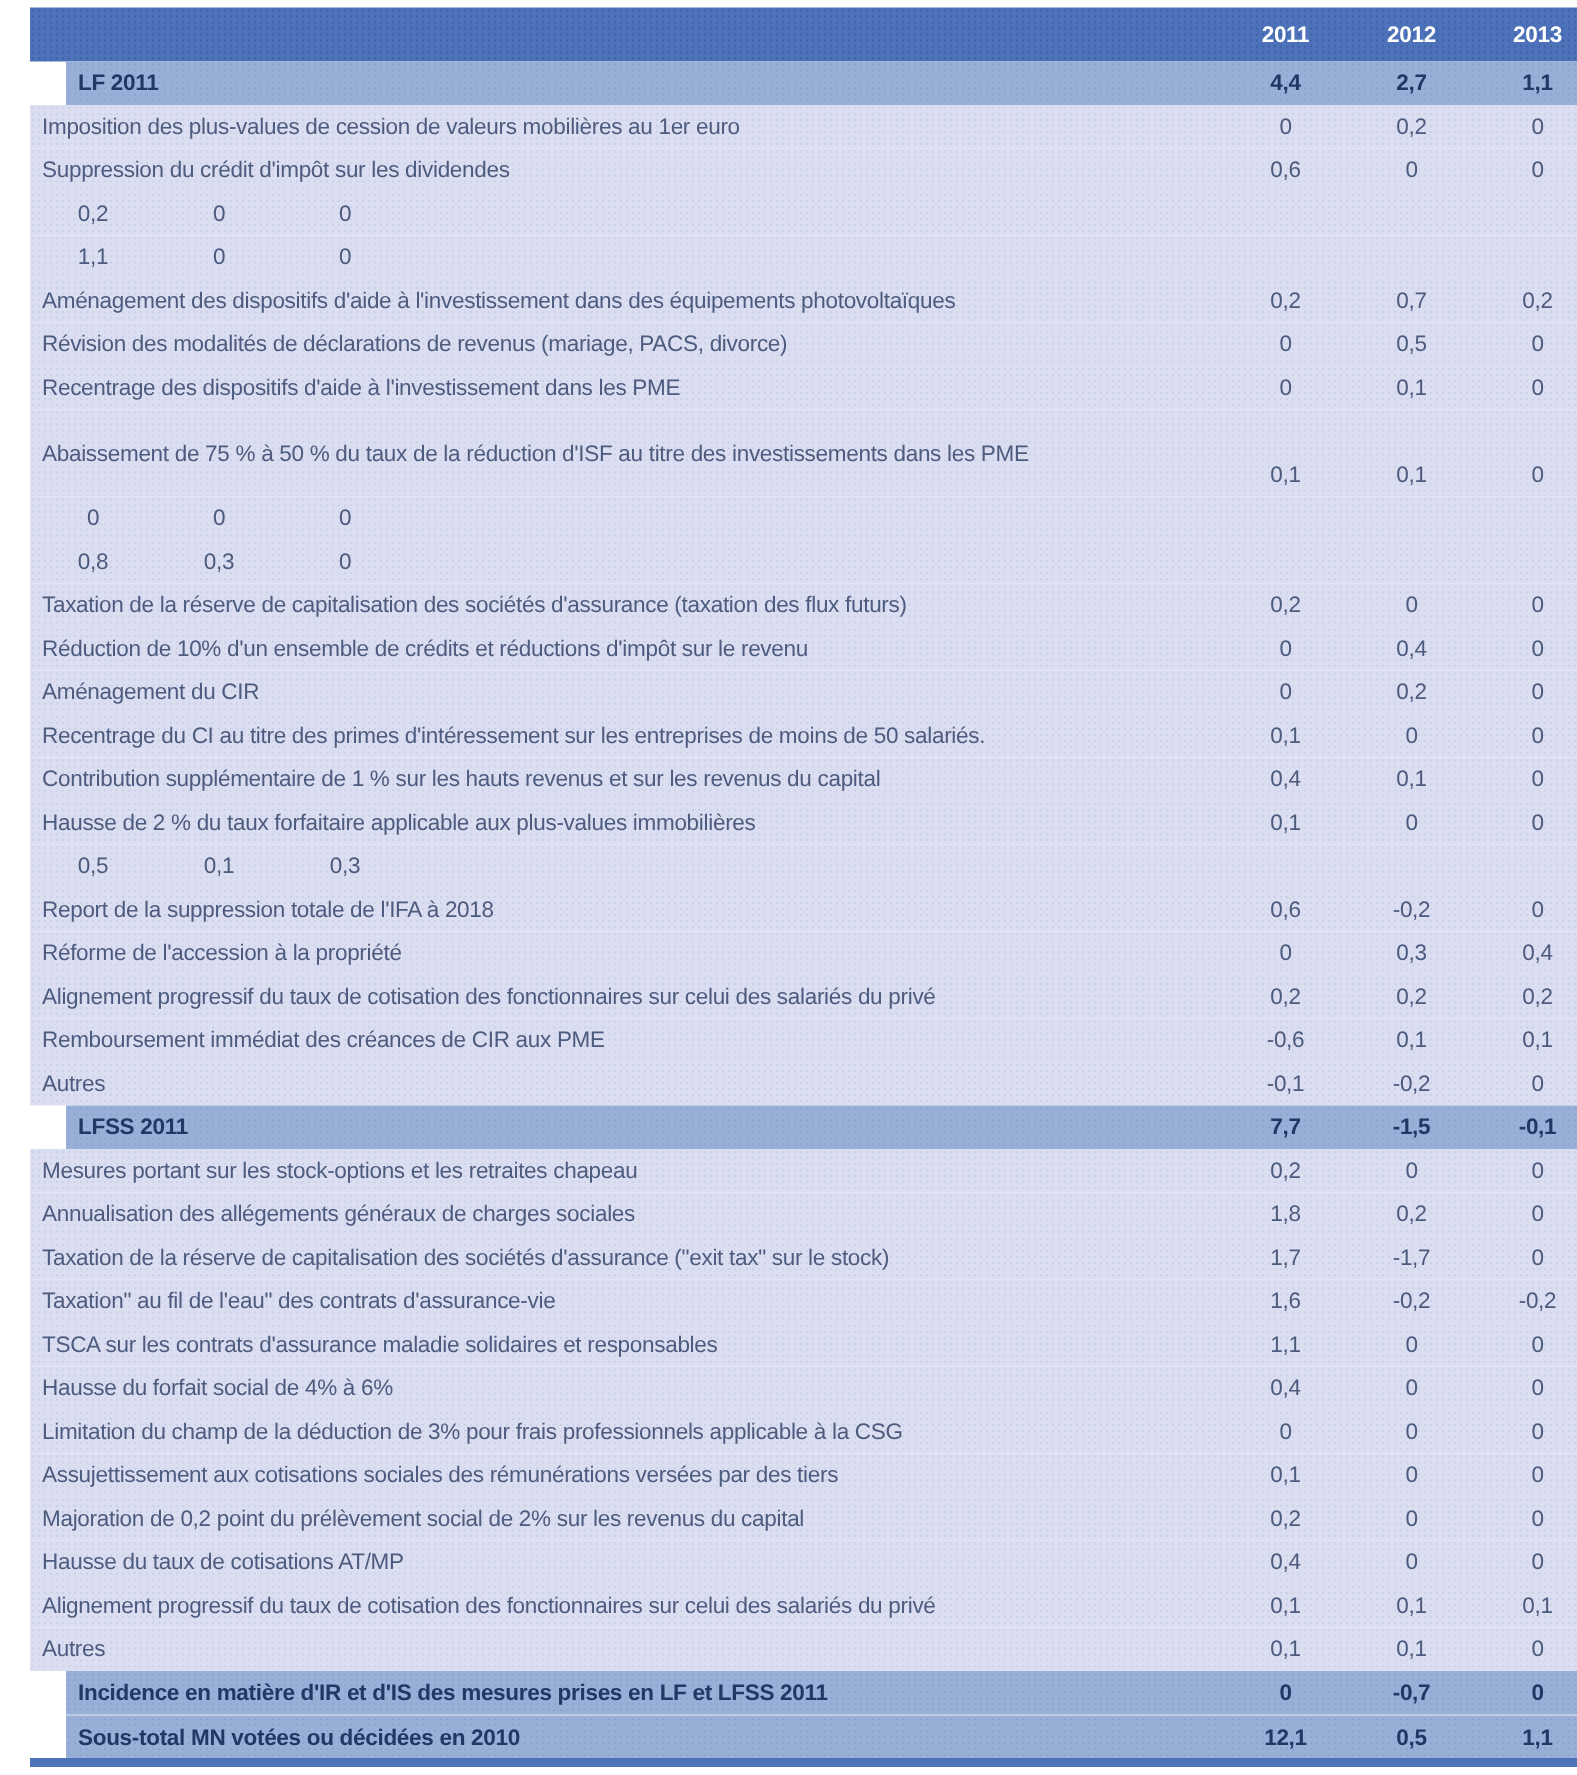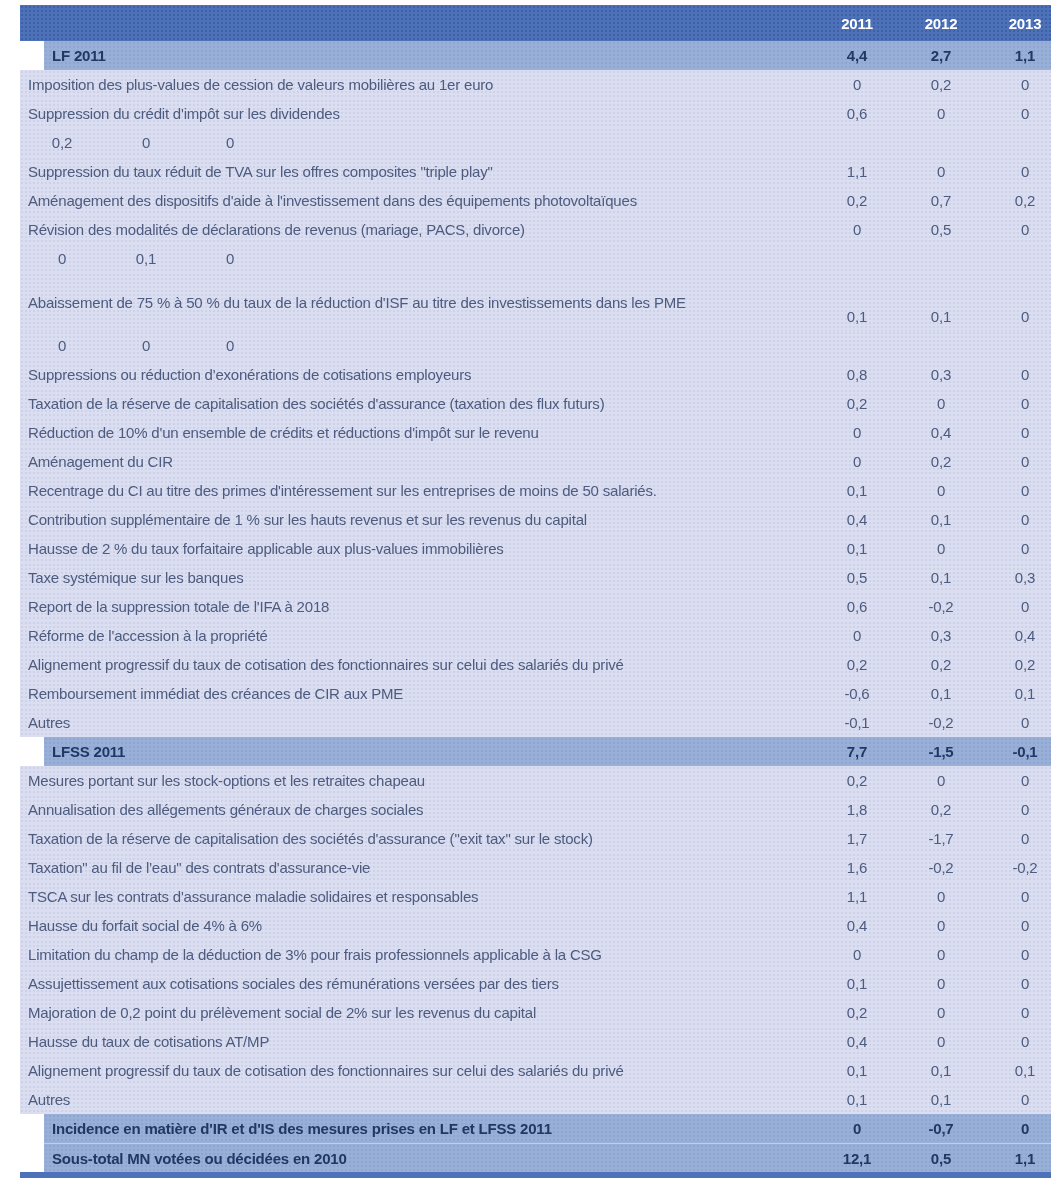--- a/index.html
+++ b/index.html
@@ -112,55 +112,54 @@
         <div class="cell">0,6</div>
         <div class="cell">0</div>
         <div class="cell">0</div>
       </div>
       <div class="row data">
         <div class="cell">0,2</div>
         <div class="cell">0</div>
         <div class="cell">0</div>
       </div>
       <div class="row data">
-        <div class="label">Suppression du taux réduit de TVA sur les offres composites "triple play"</div>
         <div class="cell">1,1</div>
         <div class="cell">0</div>
         <div class="cell">0</div>
       </div>
       <div class="row data">
         <div class="label">Aménagement des dispositifs d'aide à l'investissement dans des équipements photovoltaïques</div>
         <div class="cell">0,2</div>
         <div class="cell">0,7</div>
         <div class="cell">0,2</div>
       </div>
       <div class="row data">
         <div class="label">Révision des modalités de déclarations de revenus (mariage, PACS, divorce)</div>
         <div class="cell">0</div>
         <div class="cell">0,5</div>
         <div class="cell">0</div>
       </div>
       <div class="row data">
+        <div class="label">Recentrage des dispositifs d'aide à l'investissement dans les PME</div>
         <div class="cell">0</div>
         <div class="cell">0,1</div>
         <div class="cell">0</div>
       </div>
       <div class="row data tall">
         <div class="label">Abaissement de 75 % à 50 % du taux de la réduction d'ISF au titre des investissements dans les PME</div>
         <div class="cell">0,1</div>
         <div class="cell">0,1</div>
         <div class="cell">0</div>
       </div>
       <div class="row data">
         <div class="cell">0</div>
         <div class="cell">0</div>
         <div class="cell">0</div>
       </div>
       <div class="row data">
-        <div class="label">Suppressions ou réduction d'exonérations de cotisations employeurs</div>
         <div class="cell">0,8</div>
         <div class="cell">0,3</div>
         <div class="cell">0</div>
       </div>
       <div class="row data">
         <div class="label">Taxation de la réserve de capitalisation des sociétés d'assurance (taxation des flux futurs)</div>
         <div class="cell">0,2</div>
         <div class="cell">0</div>
         <div class="cell">0</div>
       </div>
@@ -188,21 +187,20 @@
         <div class="cell">0,1</div>
         <div class="cell">0</div>
       </div>
       <div class="row data">
         <div class="label">Hausse de 2 % du taux forfaitaire applicable aux plus-values immobilières</div>
         <div class="cell">0,1</div>
         <div class="cell">0</div>
         <div class="cell">0</div>
       </div>
       <div class="row data">
-        <div class="label">Taxe systémique sur les banques</div>
         <div class="cell">0,5</div>
         <div class="cell">0,1</div>
         <div class="cell">0,3</div>
       </div>
       <div class="row data">
         <div class="label">Report de la suppression totale de l'IFA à 2018</div>
         <div class="cell">0,6</div>
         <div class="cell">-0,2</div>
         <div class="cell">0</div>
       </div>

